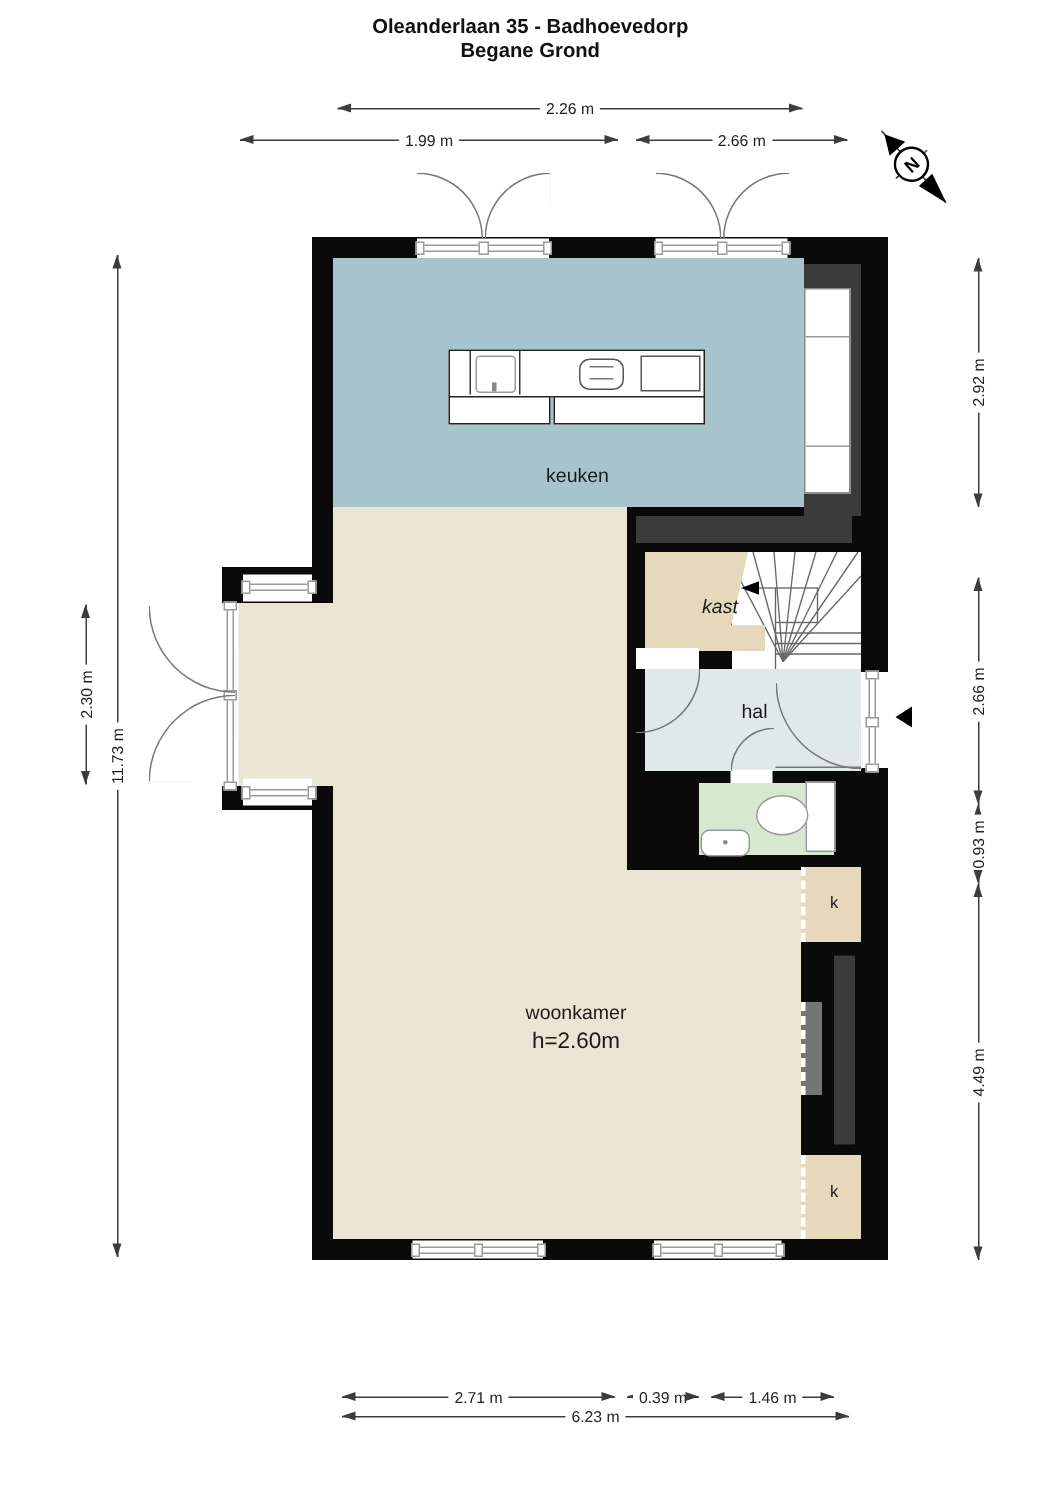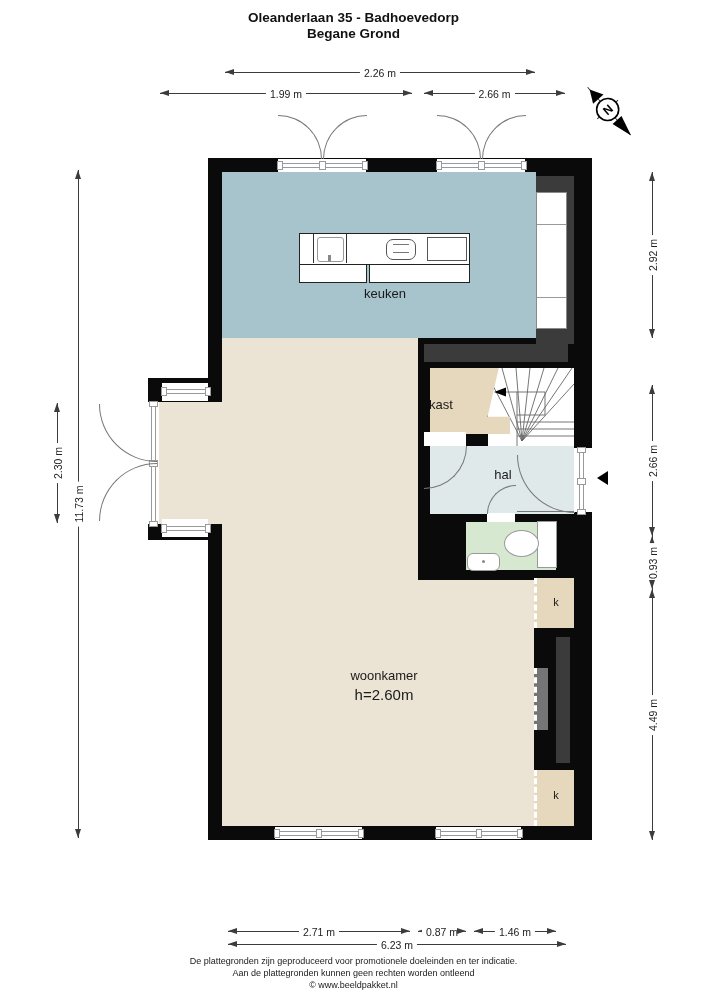--- a/index.html
+++ b/index.html
@@ -136,21 +136,21 @@
       <div class="fixture" style="left:86px;top:5px;width:28px;height:19px;border-radius:7px;border-color:#555;">
         <div class="divline-h" style="left:6px;top:4px;width:16px;background:#777;"></div>
         <div class="divline-h" style="left:6px;top:12px;width:16px;background:#777;"></div>
       </div>
       <div class="fixture" style="left:127px;top:3px;width:38px;height:22px;border-color:#555;"></div>
     </div>
     <div class="counter" style="left:0;top:31px;width:68px;height:19px;"></div>
     <div class="counter" style="left:70px;top:31px;width:101px;height:19px;"></div>
   </div>
 
-  <div class="room-label" style="left:385px;top:293px;">keuken</div>
+  <div class="room-label" style="left:385px;top:317px;">keuken</div>
 
   <div class="fixture" style="left:537px;top:521px;width:18px;height:45px;"></div>
   <div class="fixture" style="left:504px;top:530px;width:33px;height:25px;border-radius:50%;"></div>
   <div class="fixture" style="left:467px;top:553px;width:31px;height:16px;border-radius:6px;">
     <div class="abs" style="left:14px;top:6px;width:3px;height:3px;background:#888;border-radius:50%;"></div>
   </div>
 
   <div class="opening" style="left:278px;top:159px;width:88px;height:13px;">
     <div class="glaze-h" style="left:0;top:4px;width:88px;height:3px;"></div>
     <div class="mullion" style="left:-1px;top:2px;width:4px;height:7px;"></div>
@@ -210,21 +210,21 @@
   <div class="opening" style="left:574px;top:448px;width:18px;height:64px;">
     <div class="glaze-v" style="left:5px;top:0;width:3px;height:64px;"></div>
     <div class="mullion" style="left:3px;top:-1px;width:7px;height:4px;"></div>
     <div class="mullion" style="left:3px;top:30px;width:7px;height:5px;"></div>
     <div class="mullion" style="left:3px;top:61px;width:7px;height:4px;"></div>
   </div>
   <div class="arc bl" style="left:517px;top:455px;width:57px;height:57px;"></div>
   <div class="leafline" style="left:517px;top:511px;width:57px;height:1px;"></div>
   <div class="entr-arrow" style="left:597px;top:471px;"></div>
 
-  <div class="room-label" style="left:441px;top:404px;">kast</div>
+  <div class="room-label" style="left:480px;top:404px;font-style:italic;">kast</div>
   <div class="room-label" style="left:503px;top:474px;">hal</div>
   <div class="room-label" style="left:384px;top:675px;">woonkamer</div>
   <div class="room-label tiny" style="left:384px;top:694px;">h=2.60m</div>
   <div class="room-label small" style="left:556px;top:602px;">k</div>
   <div class="room-label small" style="left:556px;top:795px;">k</div>
 
   <div class="dimh" style="left:225px;top:72px;width:310px;">
     <span>2.26 m</span>
     </div>
   <div class="dimh" style="left:160px;top:93px;width:252px;">
@@ -254,25 +254,20 @@
     <span>11.73 m</span>
     </div>
 
   <div class="dimh" style="left:228px;top:944px;width:338px;">
     <span>6.23 m</span>
     </div>
   <div class="dimh" style="left:228px;top:931px;width:182px;">
     <span>2.71 m</span>
     </div>
   <div class="dimh" style="left:418px;top:931px;width:48px;">
-    <span>0.87 m</span>
+    <span>0.39 m</span>
     </div>
   <div class="dimh" style="left:474px;top:931px;width:82px;">
     <span>1.46 m</span>
     </div>
 
-  <div class="footer">
-    <div>De plattegronden zijn geproduceerd voor promotionele doeleinden en ter indicatie.</div>
-    <div>Aan de plattegronden kunnen geen rechten worden ontleend</div>
-    <div>© www.beeldpakket.nl</div>
-  </div>
 
 </div>
 
 </body></html>

